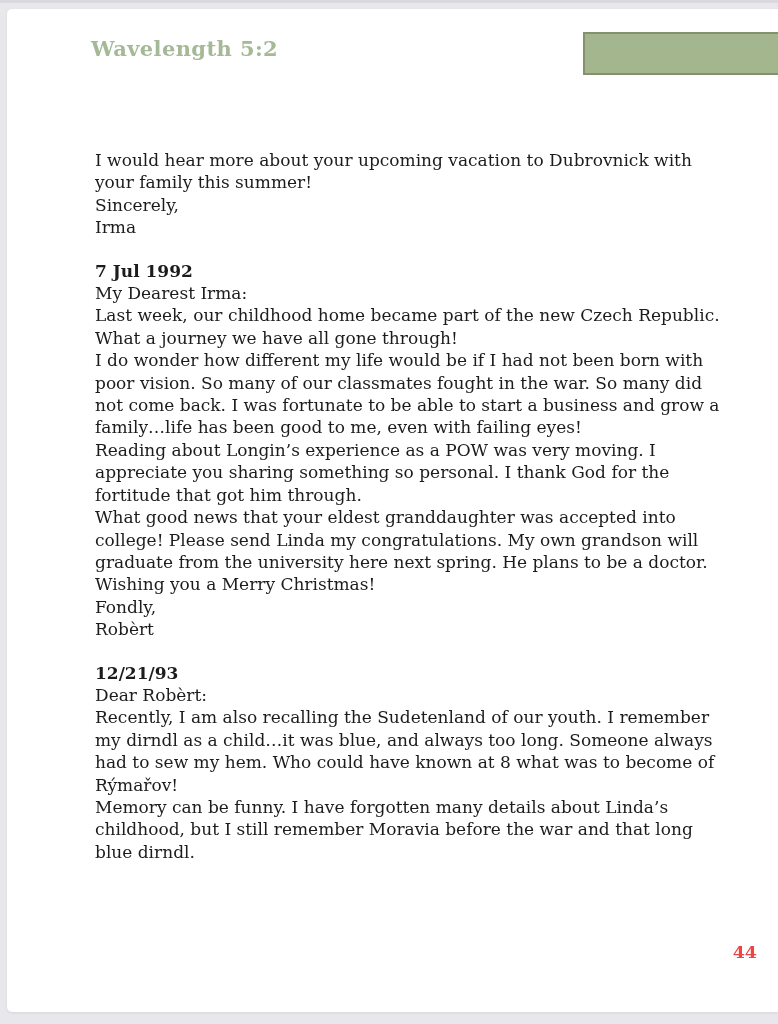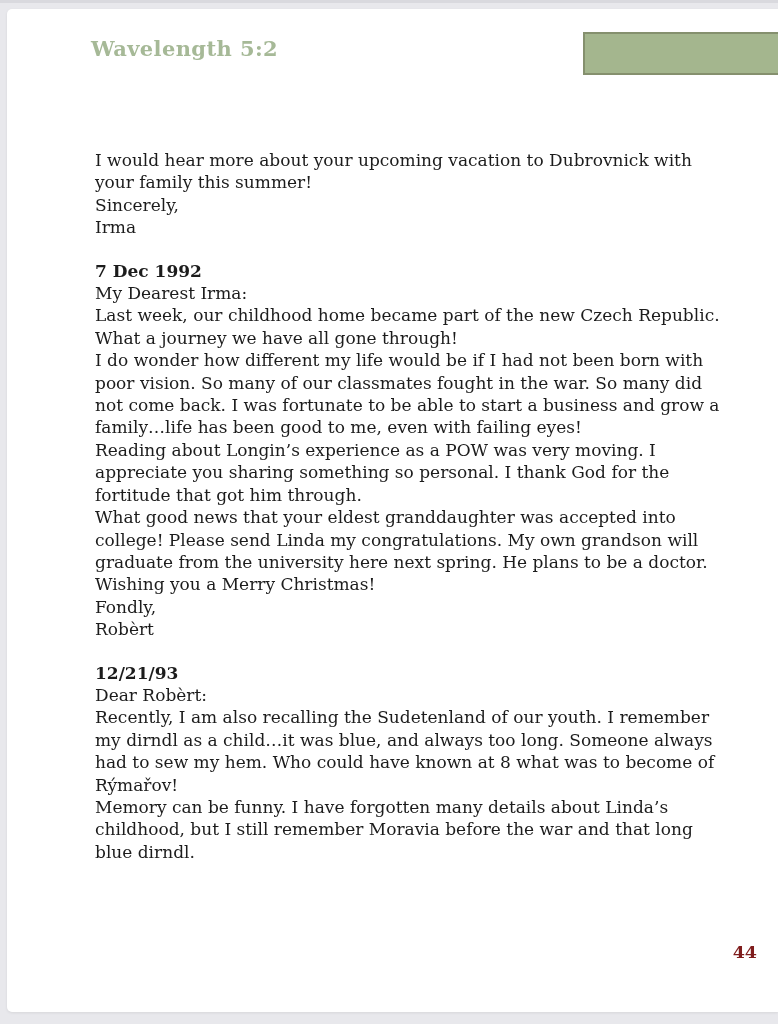--- a/index.html
+++ b/index.html
@@ -66,21 +66,21 @@
   }
   .letter-body {
     white-space: pre-line;
   }
   .page-number {
     position: absolute;
     top: 933px;
     right: 21px;
     font-size: 17.5px;
     font-weight: bold;
-    color: #7f1d1d;
+    color: #ef4444;
   }
 </style>
 </head>
 <body>
 
 <div class="backdrop-top-line"></div>
 
 <div class="page">
 
   <div class="page-title">Wavelength 5:2</div>
@@ -90,21 +90,21 @@
   <div class="content">
 
     <div class="letter">
       <div class="letter-body">I would hear more about your upcoming vacation to Dubrovnick with
 your family this summer!
 Sincerely,
 Irma</div>
     </div>
 
     <div class="letter">
-      <div class="letter-date">7 Dec 1992</div>
+      <div class="letter-date">7 Jul 1992</div>
       <div class="letter-body">My Dearest Irma:
 Last week, our childhood home became part of the new Czech Republic.
 What a journey we have all gone through!
 I do wonder how different my life would be if I had not been born with
 poor vision. So many of our classmates fought in the war. So many did
 not come back. I was fortunate to be able to start a business and grow a
 family…life has been good to me, even with failing eyes!
 Reading about Longin’s experience as a POW was very moving. I
 appreciate you sharing something so personal. I thank God for the
 fortitude that got him through.

